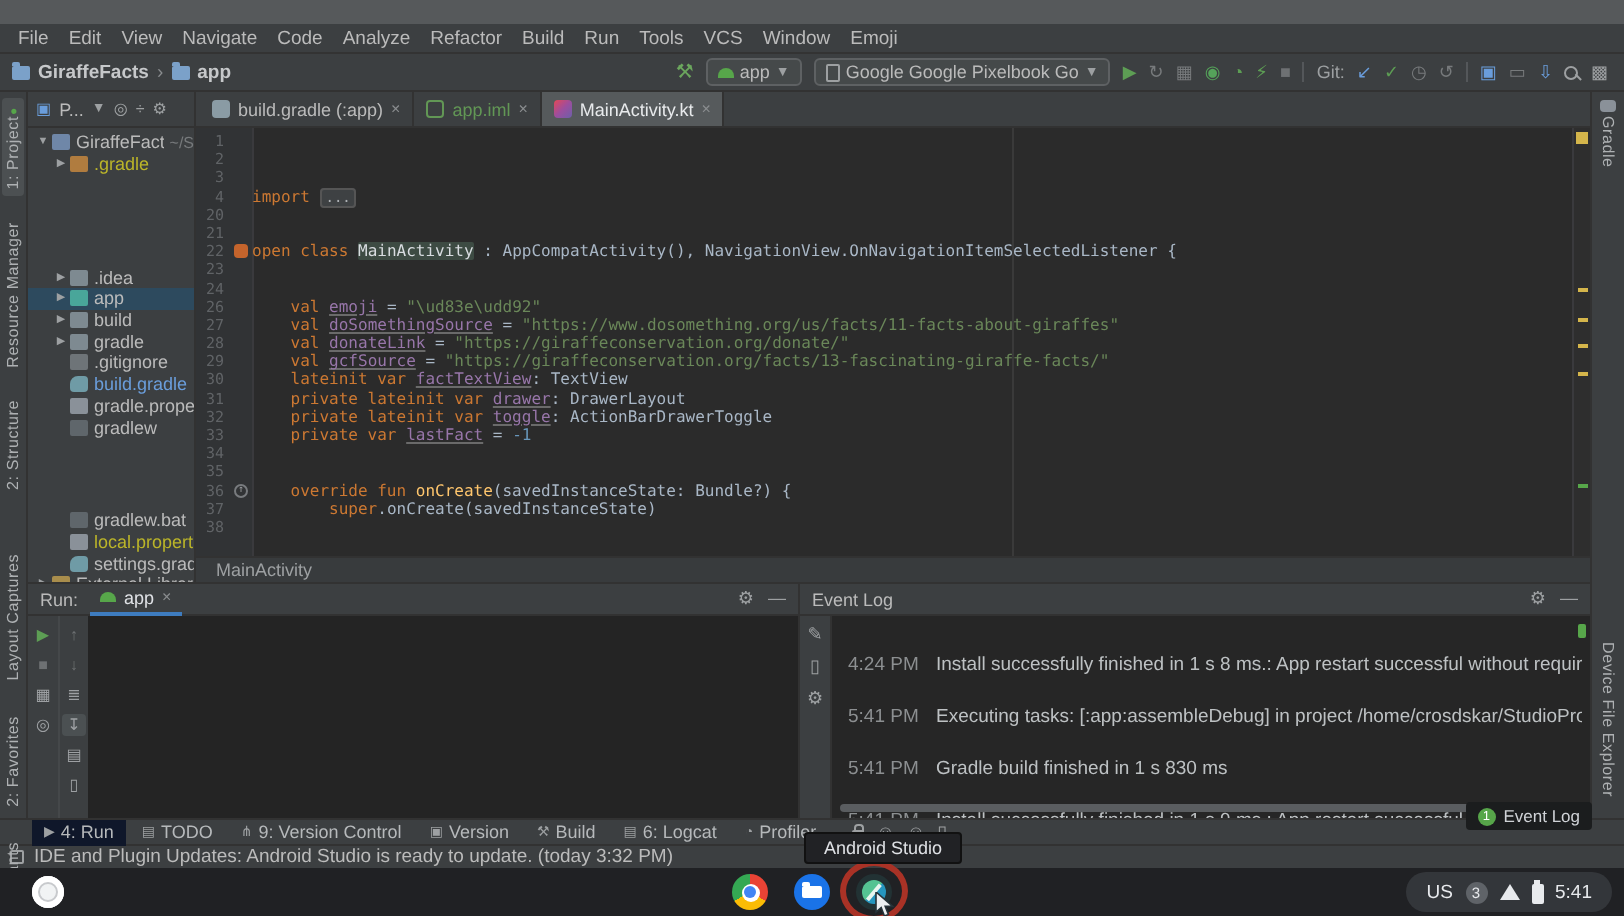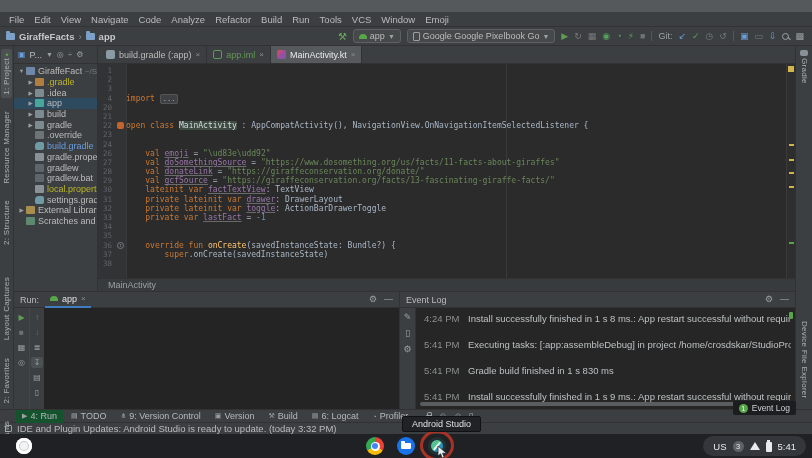--- a/index.html
+++ b/index.html
@@ -123,31 +123,31 @@
   .rp-icons{width:15px;background:#3c3f41;display:flex;flex-direction:column;align-items:center;gap:4px;padding-top:4px}
   .rp-icons.c2{border-left:1px solid #45484a}
   .rpi{font-size:8px;line-height:1;width:12px;height:11px;display:flex;align-items:center;justify-content:center;border-radius:2px}
   .rpi.act{background:#4b5052}
   .console{flex:1;background:#242424}
 
   .eventlog{flex:1;display:flex;flex-direction:column;min-width:0}
   .ev-body{flex:1;display:flex;background:#262626;position:relative;min-height:0}
   .ev-icons{width:16px;background:#3c3f41;border-right:1px solid #323232;display:flex;flex-direction:column;align-items:center;gap:7px;padding-top:5px}
   .evi{color:#9da0a2;font-size:9px;line-height:1}
-  .ev-list{flex:1;padding:2px 4px 0 8px;overflow:hidden}
+  .ev-list{flex:1;padding:16px 4px 0 8px;overflow:hidden}
   .ev{display:flex;height:26px;font-size:9.5px;align-items:flex-start;padding-top:3px}
   .evt{width:44px;flex:0 0 44px;color:#8c8f91}
   .evx{color:#bdc1c3;white-space:nowrap;overflow:hidden}
   .ev-hscroll{position:absolute;left:20px;right:56px;bottom:3px;height:4px;background:#5a5d60;border-radius:2px}
   .ev-mark{position:absolute;right:2px;top:4px;width:4px;height:7px;background:#57a64a;border-radius:1px}
 
   
   .twbar{height:13px;background:#3c3f41;border-top:1px solid #323232;display:flex;align-items:center;padding-left:16px}
   .twi{display:flex;align-items:center;gap:3px;padding:0 6px;height:13px;font-size:9px;color:#b6b9bb}
-  .twi.act{background:#14532d}
+  .twi.act{background:#0f172a}
   .twg{font-size:7px;color:#9da0a2}
   .sb-segs{margin-left:auto;display:flex;gap:12px;align-items:center;font-size:9px;color:#a7aaac}
   .sb-icons{display:flex;gap:6px;align-items:center;padding:0 10px 0 12px;color:#9da0a2;font-size:9px}
   .lock{width:6px;height:5px;background:#9da0a2;border-radius:1px;position:relative;margin-top:2px;display:inline-block}
   .lock::before{content:"";position:absolute;top:-3px;left:1px;width:3px;height:3px;border:1px solid #9da0a2;border-bottom:none;border-radius:2px 2px 0 0}
   .statusmsg{height:12px;background:#3c3f41;border-top:1px solid #323232;display:flex;align-items:center;font-size:9.5px;color:#bbbbbb}
   .sm-ico{width:7px;height:7px;border:1px solid #9da0a2;border-radius:1px;margin:0 5px 0 5px;flex:0 0 7px}
 
   
   .shelf{height:24px;background:#202124;position:relative}
@@ -311,21 +311,21 @@
               <span class="tarrow">▼</span>
               <span class="tni folder-project"></span>
               <span class="tnl">GiraffeFacts</span>
               <span class="tns">~/S</span>
             </div>
             <div class="trow" style="padding-left: 12px;">
               <span class="tarrow">▶</span>
               <span class="tni folder-excluded"></span>
               <span class="tnl excluded">.gradle</span>
             </div>
-            <div class="trow" style="padding-left: 12px;">
+            <div class="trow" style="padding-left: 12px; margin-top: 46px;">
               <span class="tarrow">▶</span>
               <span class="tni folder"></span>
               <span class="tnl">.idea</span>
             </div>
             <div class="trow sel" style="padding-left: 12px;">
               <span class="tarrow">▶</span>
               <span class="tni module-app"></span>
               <span class="tnl">app</span>
             </div>
             <div class="trow" style="padding-left: 12px;">
@@ -334,38 +334,38 @@
               <span class="tnl">build</span>
             </div>
             <div class="trow" style="padding-left: 12px;">
               <span class="tarrow">▶</span>
               <span class="tni folder"></span>
               <span class="tnl">gradle</span>
             </div>
             <div class="trow" style="padding-left: 12px;">
               <span class="tarrow"></span>
               <span class="tni file-gitignore"></span>
-              <span class="tnl">.override</span>
+              <span class="tnl">.gitignore</span>
             </div>
             <div class="trow" style="padding-left: 12px;">
               <span class="tarrow"></span>
               <span class="tni file-gradle"></span>
               <span class="tnl vcs-blue">build.gradle</span>
             </div>
             <div class="trow" style="padding-left: 12px;">
               <span class="tarrow"></span>
               <span class="tni file-properties"></span>
               <span class="tnl">gradle.properties</span>
             </div>
             <div class="trow" style="padding-left: 12px;">
               <span class="tarrow"></span>
               <span class="tni file-gradlew"></span>
               <span class="tnl">gradlew</span>
             </div>
-            <div class="trow" style="padding-left: 12px;">
+            <div class="trow" style="padding-left: 12px; margin-top: 36px;">
               <span class="tarrow"></span>
               <span class="tni file-bat"></span>
               <span class="tnl">gradlew.bat</span>
             </div>
             <div class="trow" style="padding-left: 12px;">
               <span class="tarrow"></span>
               <span class="tni file-properties"></span>
               <span class="tnl ignored">local.properties</span>
             </div>
             <div class="trow" style="padding-left: 12px;">

